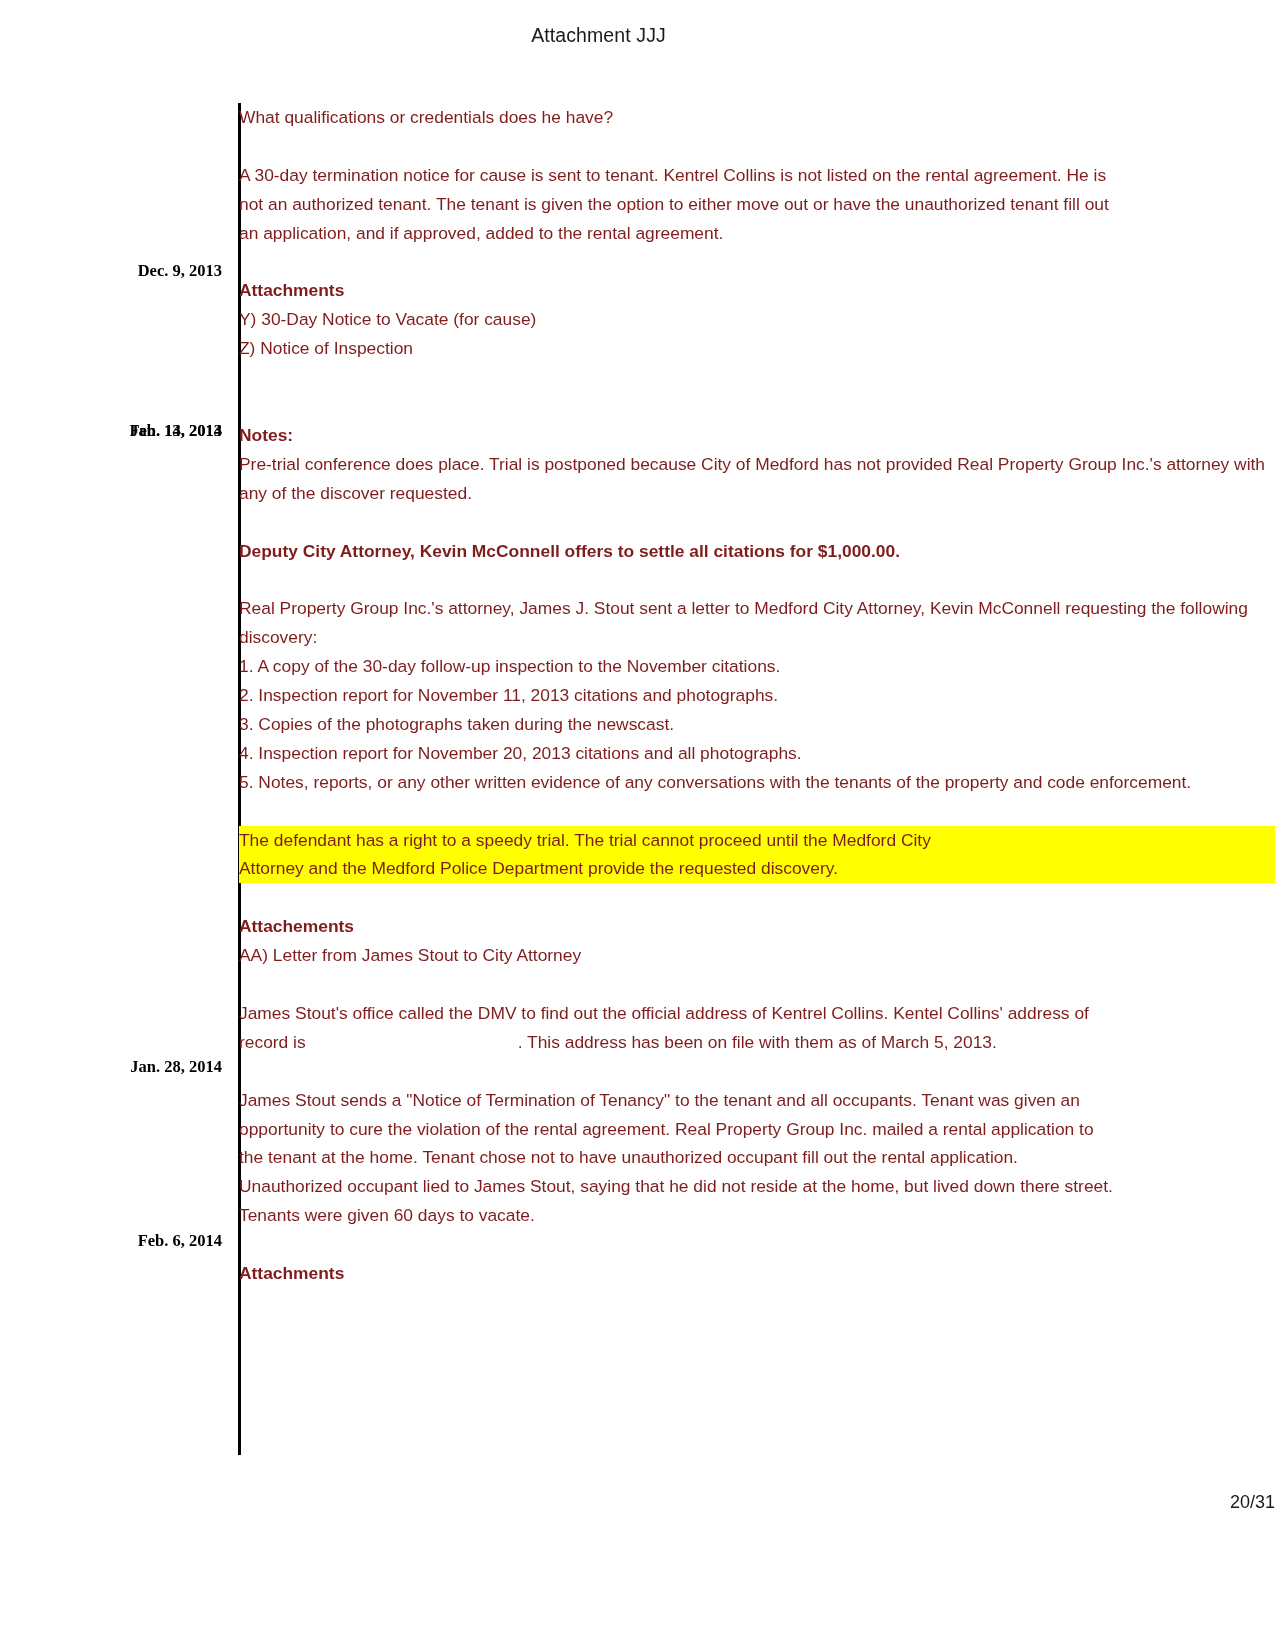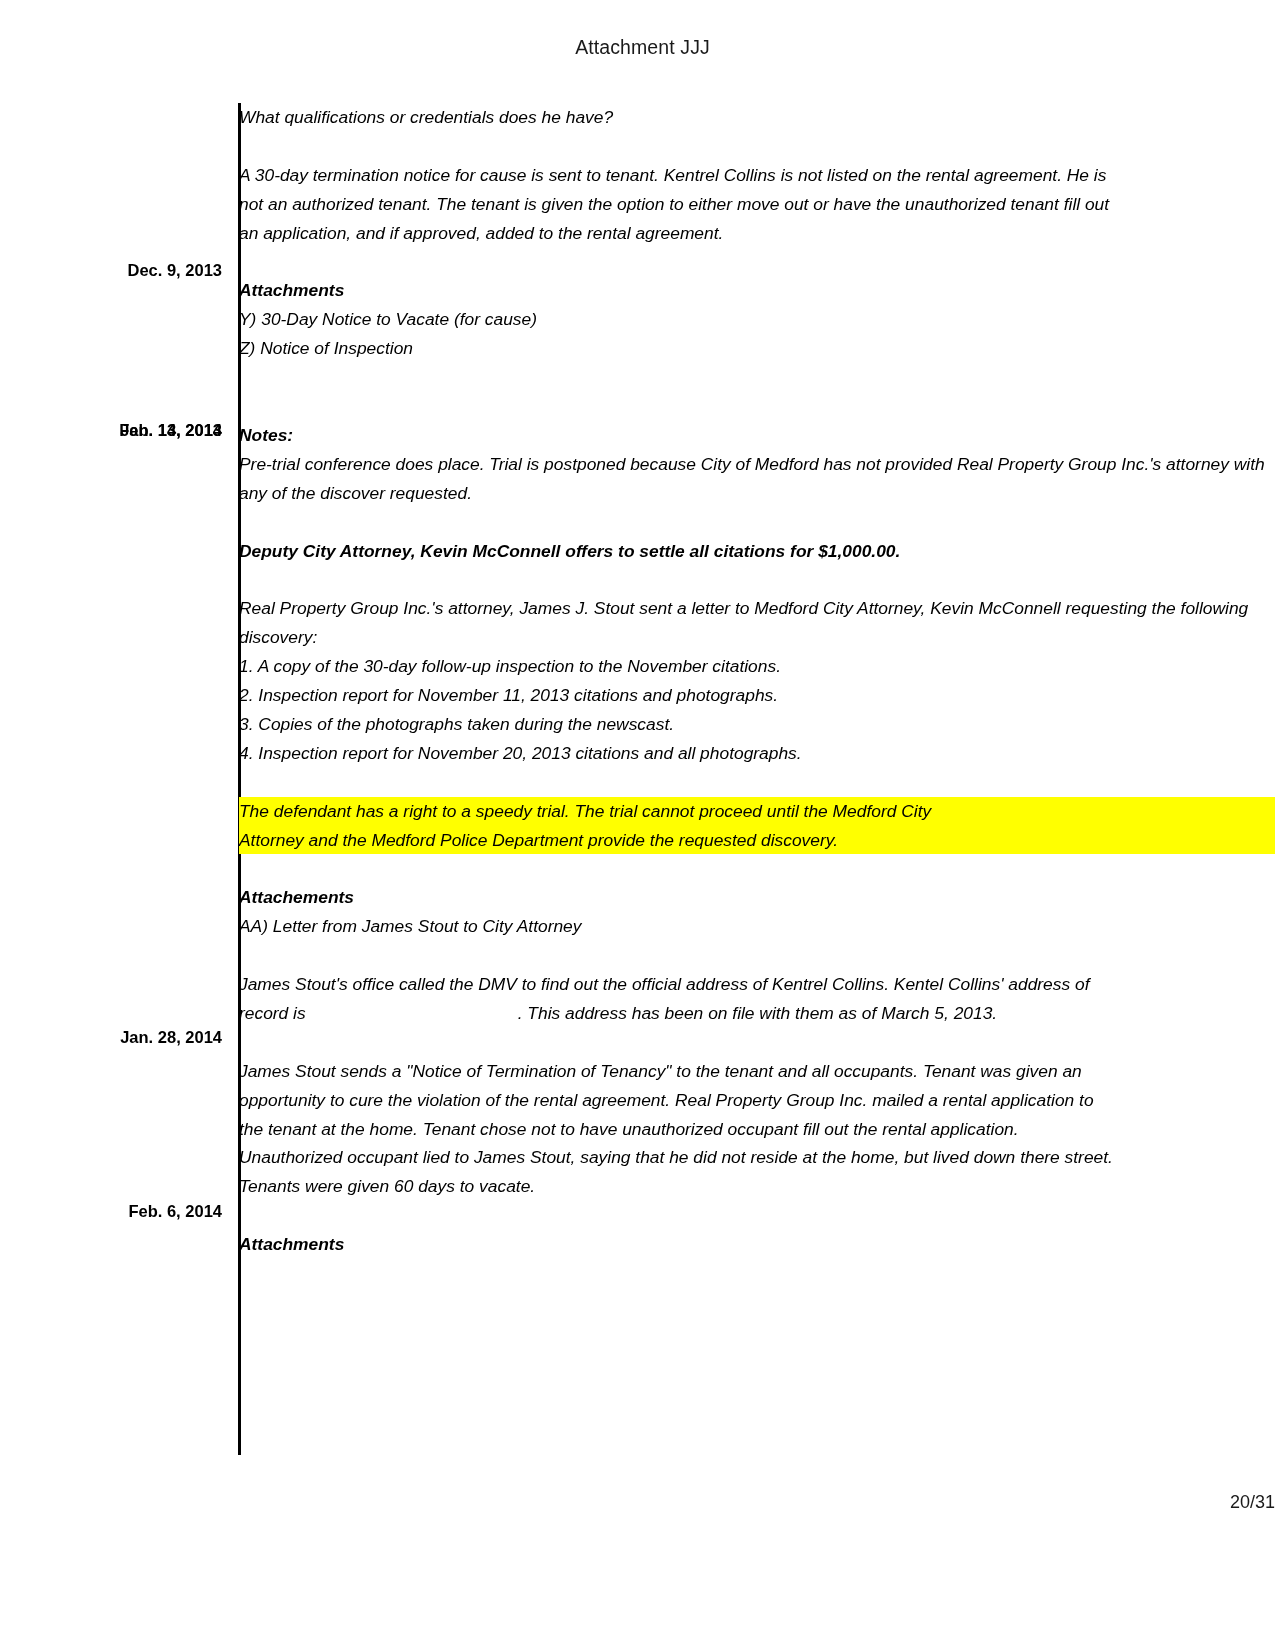--- a/index.html
+++ b/index.html
@@ -18,28 +18,27 @@
   .page {
     position: relative;
     width: 1275px;
     height: 1650px;
     box-sizing: border-box;
   }
 
   
   .doc-header {
     position: absolute;
-    top: 36px;
+    top: 24px;
     left: 0;
     width: 1197px;
     text-align: center;
     font-size: 19.5px;
     letter-spacing: 0.1px;
     color: #1a1a1a;
-    padding-left: 44px;
   }
 
   
   .timeline {
     position: absolute;
     top: 103px;
     left: 97px;
     width: 1020px;
   }
   .rule {
@@ -64,29 +63,29 @@
     font-weight: bold;
     color: #000000;
     padding-right: 8px;
     box-sizing: border-box;
     text-align: right;
   }
   .date-col .date-label {
     position: absolute;
     right: 8px;
     white-space: nowrap;
+    font-family: Liberation Serif, serif;
   }
   .body-col {
     flex: 1 1 auto;
     padding-left: 9px;
     box-sizing: border-box;
     font-size: 17.4px;
     line-height: 28.9px;
-    color: #000000;
-    font-style: italic;
+    color: #7f1d1d;
   }
 
   .p {
     margin: 0;
     font-size: 17.4px;
     line-height: 28.9px;
     white-space: normal;
   }
   .p.bold { font-weight: bold; }
   .spacer { height: 28.9px; }
@@ -160,20 +159,21 @@
         <p class="p bold">Notes:</p>
         <p class="p">Pre-trial conference does place.  Trial is postponed because City of Medford has not provided Real Property Group Inc.'s attorney with any of the discover requested.</p>
         <div class="spacer"></div>
         <p class="p bold">Deputy City Attorney, Kevin McConnell offers to settle all citations for $1,000.00.</p>
         <div class="spacer"></div>
         <p class="p">Real Property Group Inc.'s attorney, James J. Stout sent a letter to Medford City Attorney, Kevin McConnell requesting the following discovery:</p>
         <p class="p">1.  A copy of the 30-day follow-up inspection to the November citations.</p>
         <p class="p">2.  Inspection report for November 11, 2013 citations and photographs.</p>
         <p class="p">3.  Copies of the photographs taken during the newscast.</p>
         <p class="p">4.  Inspection report for November 20, 2013 citations and all photographs.</p>
+        <p class="p">5.  Notes, reports, or any other written evidence of any conversations with the tenants of the property and code enforcement.</p>
         <div class="spacer"></div>
         <span class="hl">The defendant has a right to a speedy trial.  The trial cannot proceed until the Medford City</span>
         <span class="hl">Attorney and the Medford Police Department provide the requested discovery.</span>
         <div class="spacer"></div>
         <p class="p bold">Attachements</p>
         <p class="p">AA)  Letter from James Stout to City Attorney</p>
       </div>
     </div>
 
     <div class="spacer"></div>

